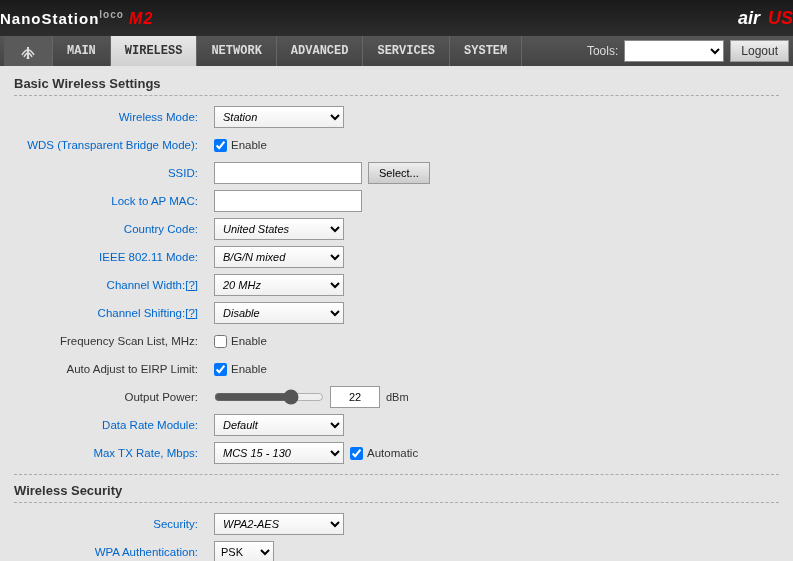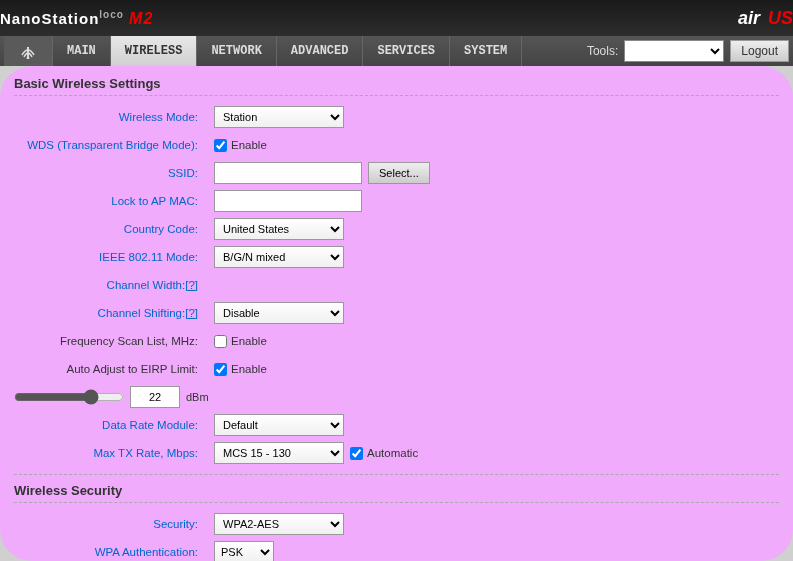--- a/index.html
+++ b/index.html
@@ -20,32 +20,32 @@
     .nav-item:first-child { background: #5a5a5a; }
     .nav-item.active { background: linear-gradient(to bottom, #e8e8e8, #d0d0d0); color: #333; }
     .nav-icon { display: flex; align-items: center; justify-content: center; }
     .nav-icon svg { width: 20px; height: 16px; }
     .navbar-right { margin-left: auto; display: flex; align-items: center; gap: 6px; }
     .tools-label { color: #ddd; font-size: 12px; }
     .tools-select { height: 22px; font-size: 11px; padding: 0 4px; width: 100px; background: #fff; border: 1px solid #888; }
     .logout-btn { height: 22px; padding: 0 10px; font-size: 12px; background: linear-gradient(to bottom, #eee, #ccc); border: 1px solid #999; cursor: pointer; color: #333; }
 
     
-    .content { background: #f0abfc; padding: 10px 14px; height: calc(561px - 66px); overflow-y: auto; border-radius: 32px; }
+    .content { background: #e5e5e5; padding: 10px 14px; height: calc(561px - 66px); overflow-y: auto; }
 
     
     .section-title { font-size: 13px; font-weight: bold; color: #333; border-bottom: 1px dashed #aaa; padding-bottom: 4px; margin-bottom: 10px; }
 
     
     .form-row { display: flex; align-items: center; margin-bottom: 6px; min-height: 22px; }
     .form-label { width: 200px; text-align: right; padding-right: 16px; color: #0066cc; font-size: 11.5px; flex-shrink: 0; }
     .form-label.black { color: #333; }
     .form-control { display: flex; align-items: center; gap: 6px; }
     
-    select.dropdown { height: 22px; font-size: 11px; padding: 0 4px; background: linear-gradient(to bottom, #fff, #f0f0f0); border: 1px solid #999; min-width: 130px; }
+    select.dropdown { height: 22px; font-size: 11px; padding: 0 4px; background: linear-gradient(to bottom, #fff, #f0f0f0); border: 1px solid #999; min-width: 130px; font-style: italic; }
     input.textfield { height: 22px; font-size: 11px; padding: 0 4px; border: 1px solid #999; background: #fff; width: 148px; }
     input.textfield.short { width: 148px; }
     
     .select-btn { height: 22px; padding: 0 10px; font-size: 11px; background: linear-gradient(to bottom, #eee, #ccc); border: 1px solid #999; cursor: pointer; }
     
     .checkbox-label { display: flex; align-items: center; gap: 4px; font-size: 11.5px; color: #333; }
     input[type="checkbox"] { width: 13px; height: 13px; cursor: pointer; }
     
     
     .slider-row { display: flex; align-items: center; gap: 6px; }
@@ -173,20 +173,26 @@
         <option>G only</option>
         <option>N only</option>
       </select>
     </div>
   </div>
 
   <div class="form-row">
     <div class="form-label">
       <span>Channel Width:</span><span class="link-text">[?]</span>
     </div>
+    <div class="form-control">
+      <select class="dropdown">
+        <option>20 MHz</option>
+        <option>40 MHz</option>
+      </select>
+    </div>
   </div>
 
   <div class="form-row">
     <div class="form-label">
       <span>Channel Shifting:</span><span class="link-text">[?]</span>
     </div>
     <div class="form-control">
       <select class="dropdown">
         <option>Disable</option>
         <option>Enable</option>
@@ -208,20 +214,21 @@
     <div class="form-label black">Auto Adjust to EIRP Limit:</div>
     <div class="form-control">
       <label class="checkbox-label">
         <input type="checkbox" checked="" style="">
         <span>Enable</span>
       </label>
     </div>
   </div>
 
   <div class="form-row">
+    <div class="form-label black">Output Power:</div>
     <div class="form-control slider-row">
       <input type="range" class="slider" min="0" max="30" value="22" style="">
       <input type="text" class="power-input" value="22" style="">
       <span class="unit-label">dBm</span>
     </div>
   </div>
 
   <div class="form-row">
     <div class="form-label">Data Rate Module:</div>
     <div class="form-control">

